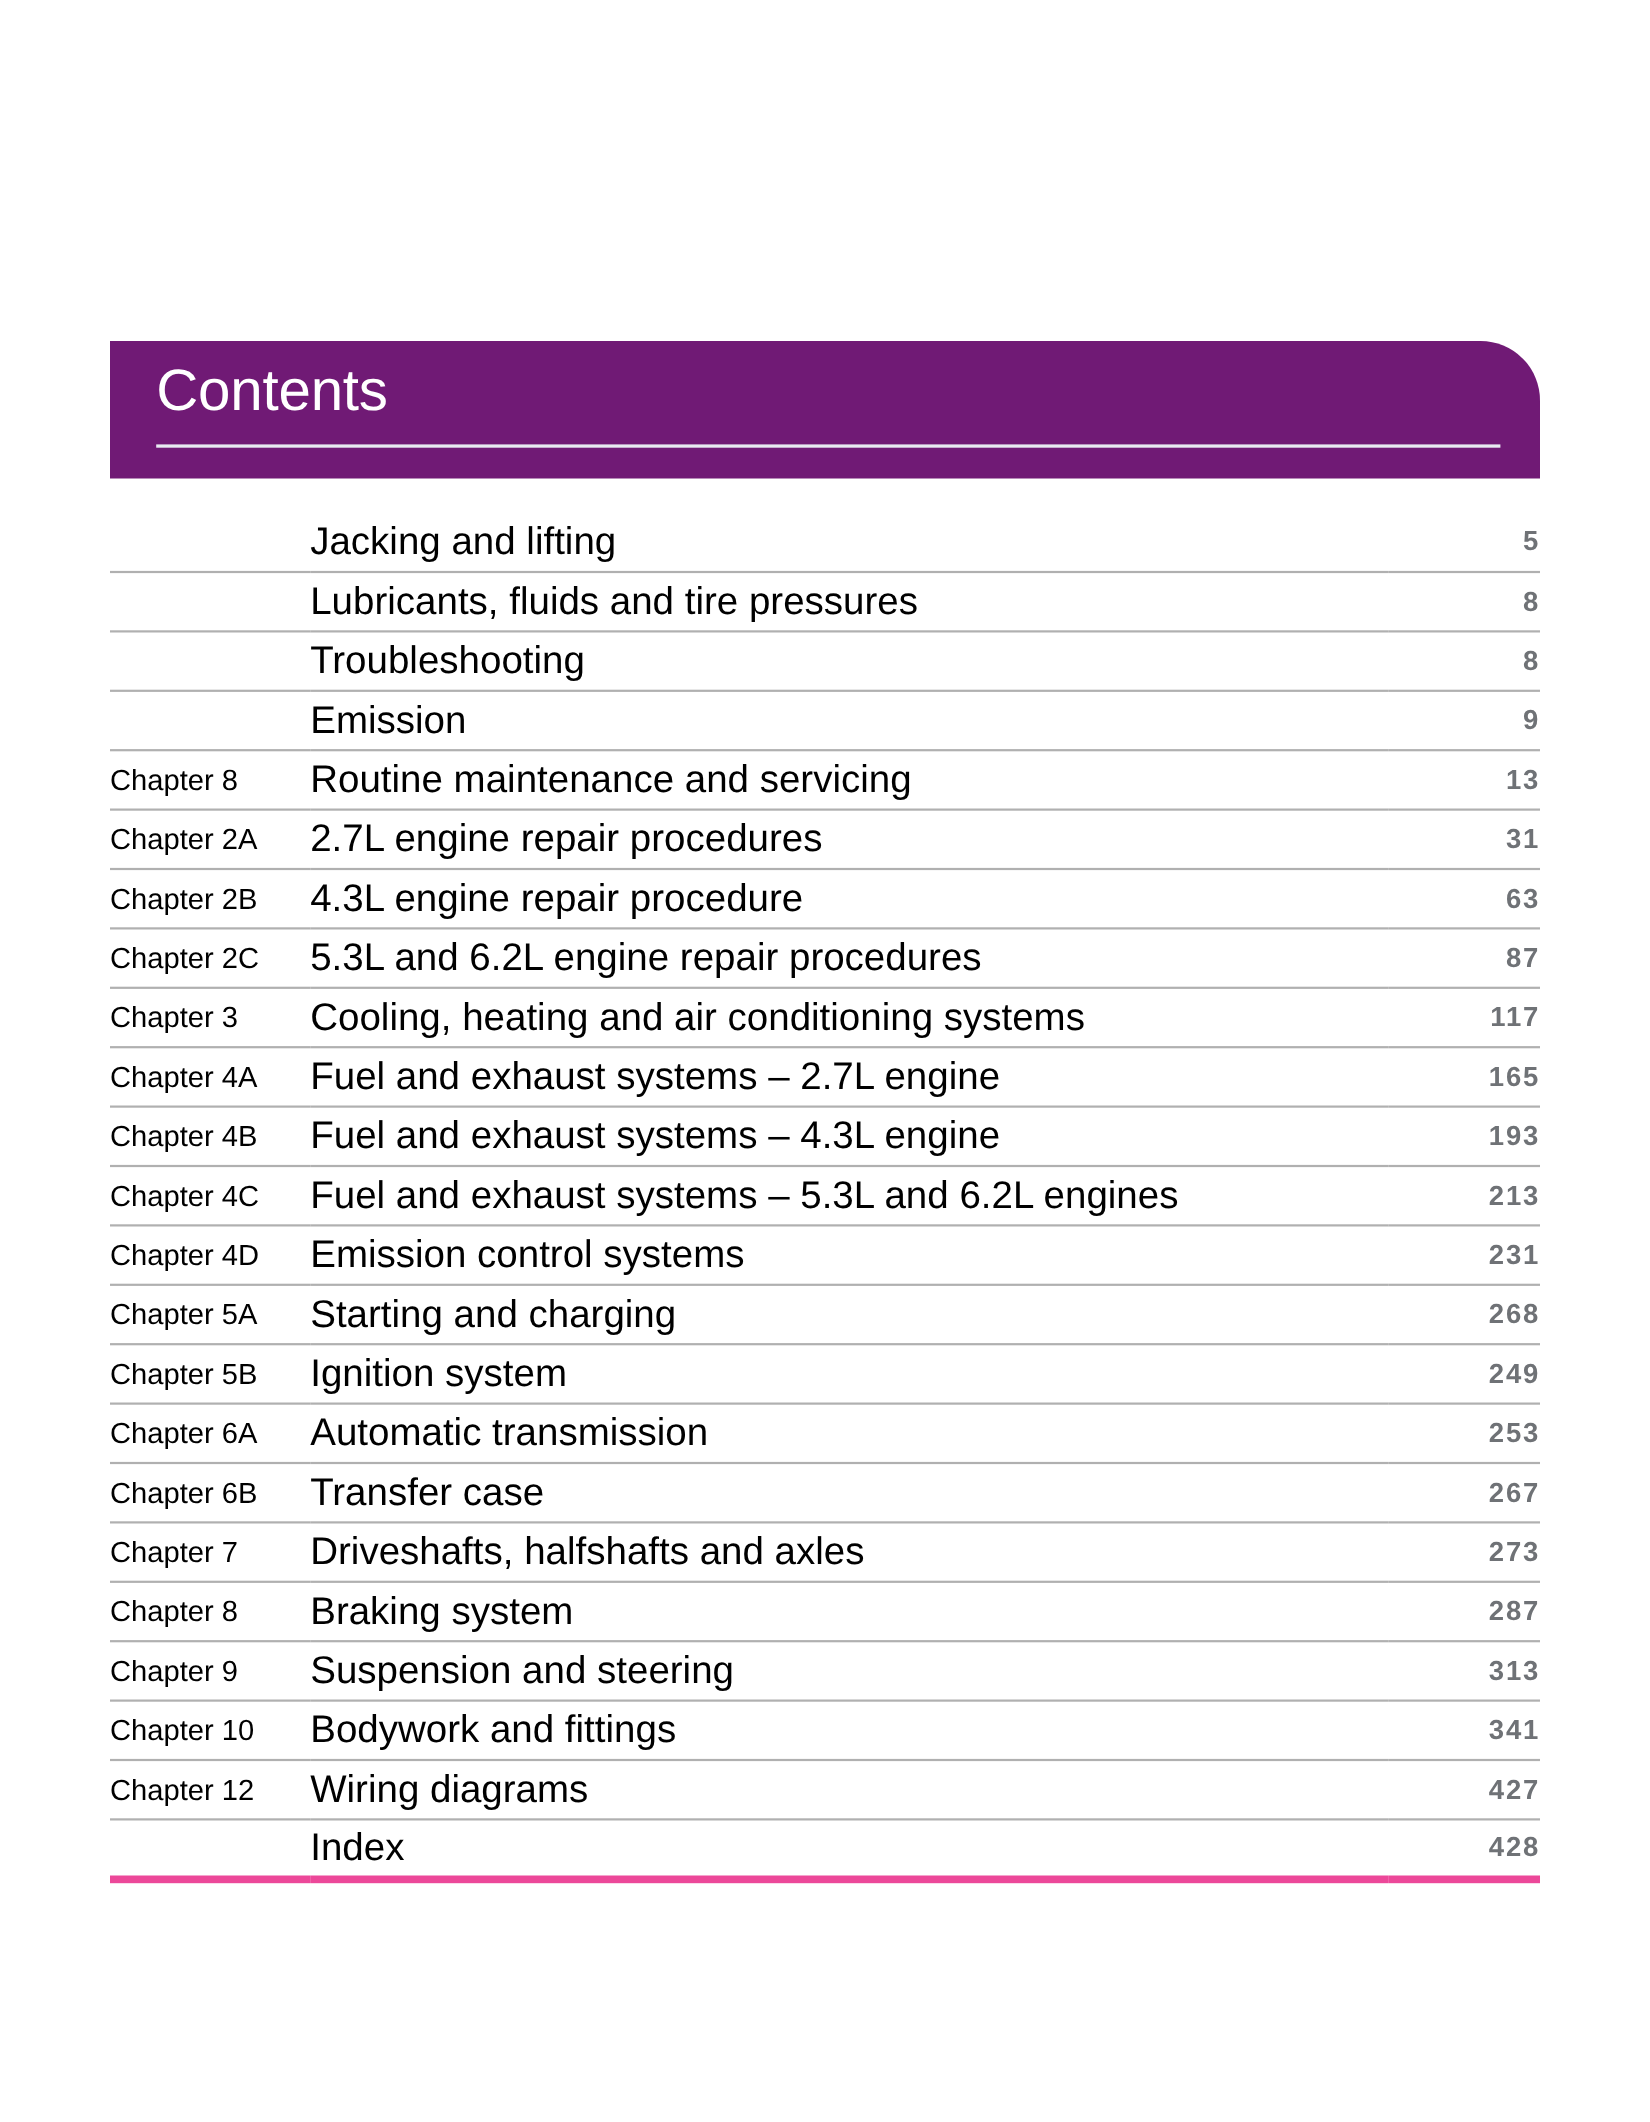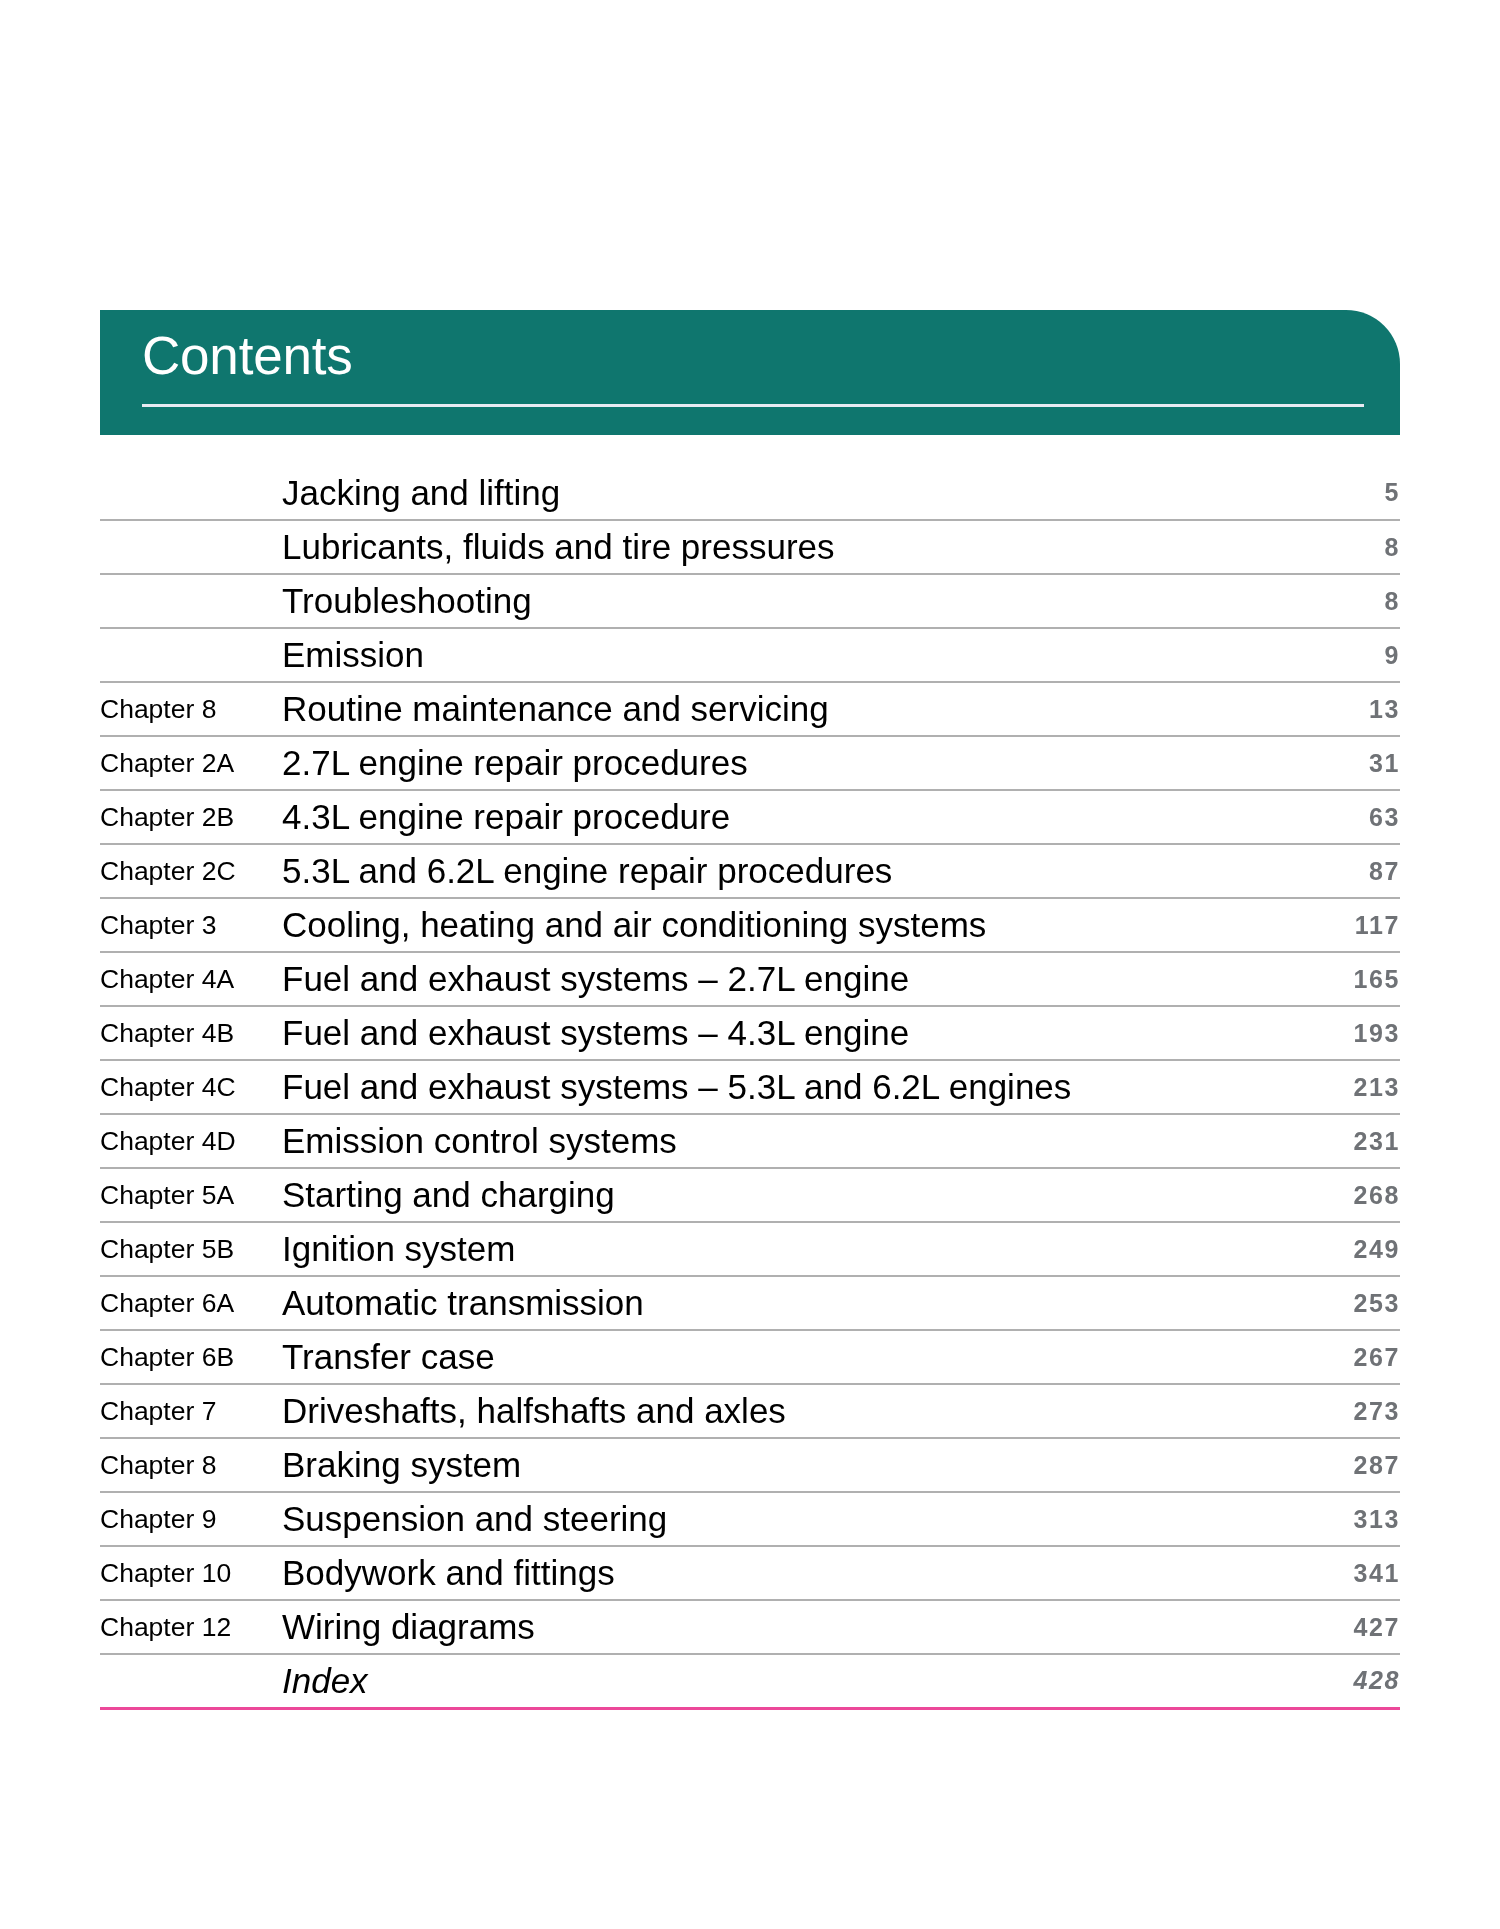--- a/index.html
+++ b/index.html
@@ -22,21 +22,21 @@
     overflow: hidden;
   }
 
   
   .contents-header {
     position: absolute;
     left: 100px;
     top: 310px;
     width: 1300px;
     height: 125px;
-    background: #0f766e;
+    background: #701a75;
     border-top-right-radius: 54px;
     box-sizing: border-box;
   }
   .contents-title {
     position: absolute;
     left: 42px;
     top: 17px;
     font-size: 53px;
     line-height: 58px;
     color: #ffffff;
@@ -69,22 +69,21 @@
     border-top: 2px solid #b0b0b0;
     padding: 0;
     vertical-align: middle;
     height: 54px;
     box-sizing: border-box;
   }
   .toc tr:first-child td {
     border-top: none;
   }
   .toc tr:last-child td {
-    border-bottom: 3px solid #ec4899;
-    font-style: italic;
+    border-bottom: 7px solid #ec4899;
   }
 
   .col-chapter {
     width: 182px;
   }
   .col-title {
     width: 980px;
   }
   .col-page {
     width: 138px;

